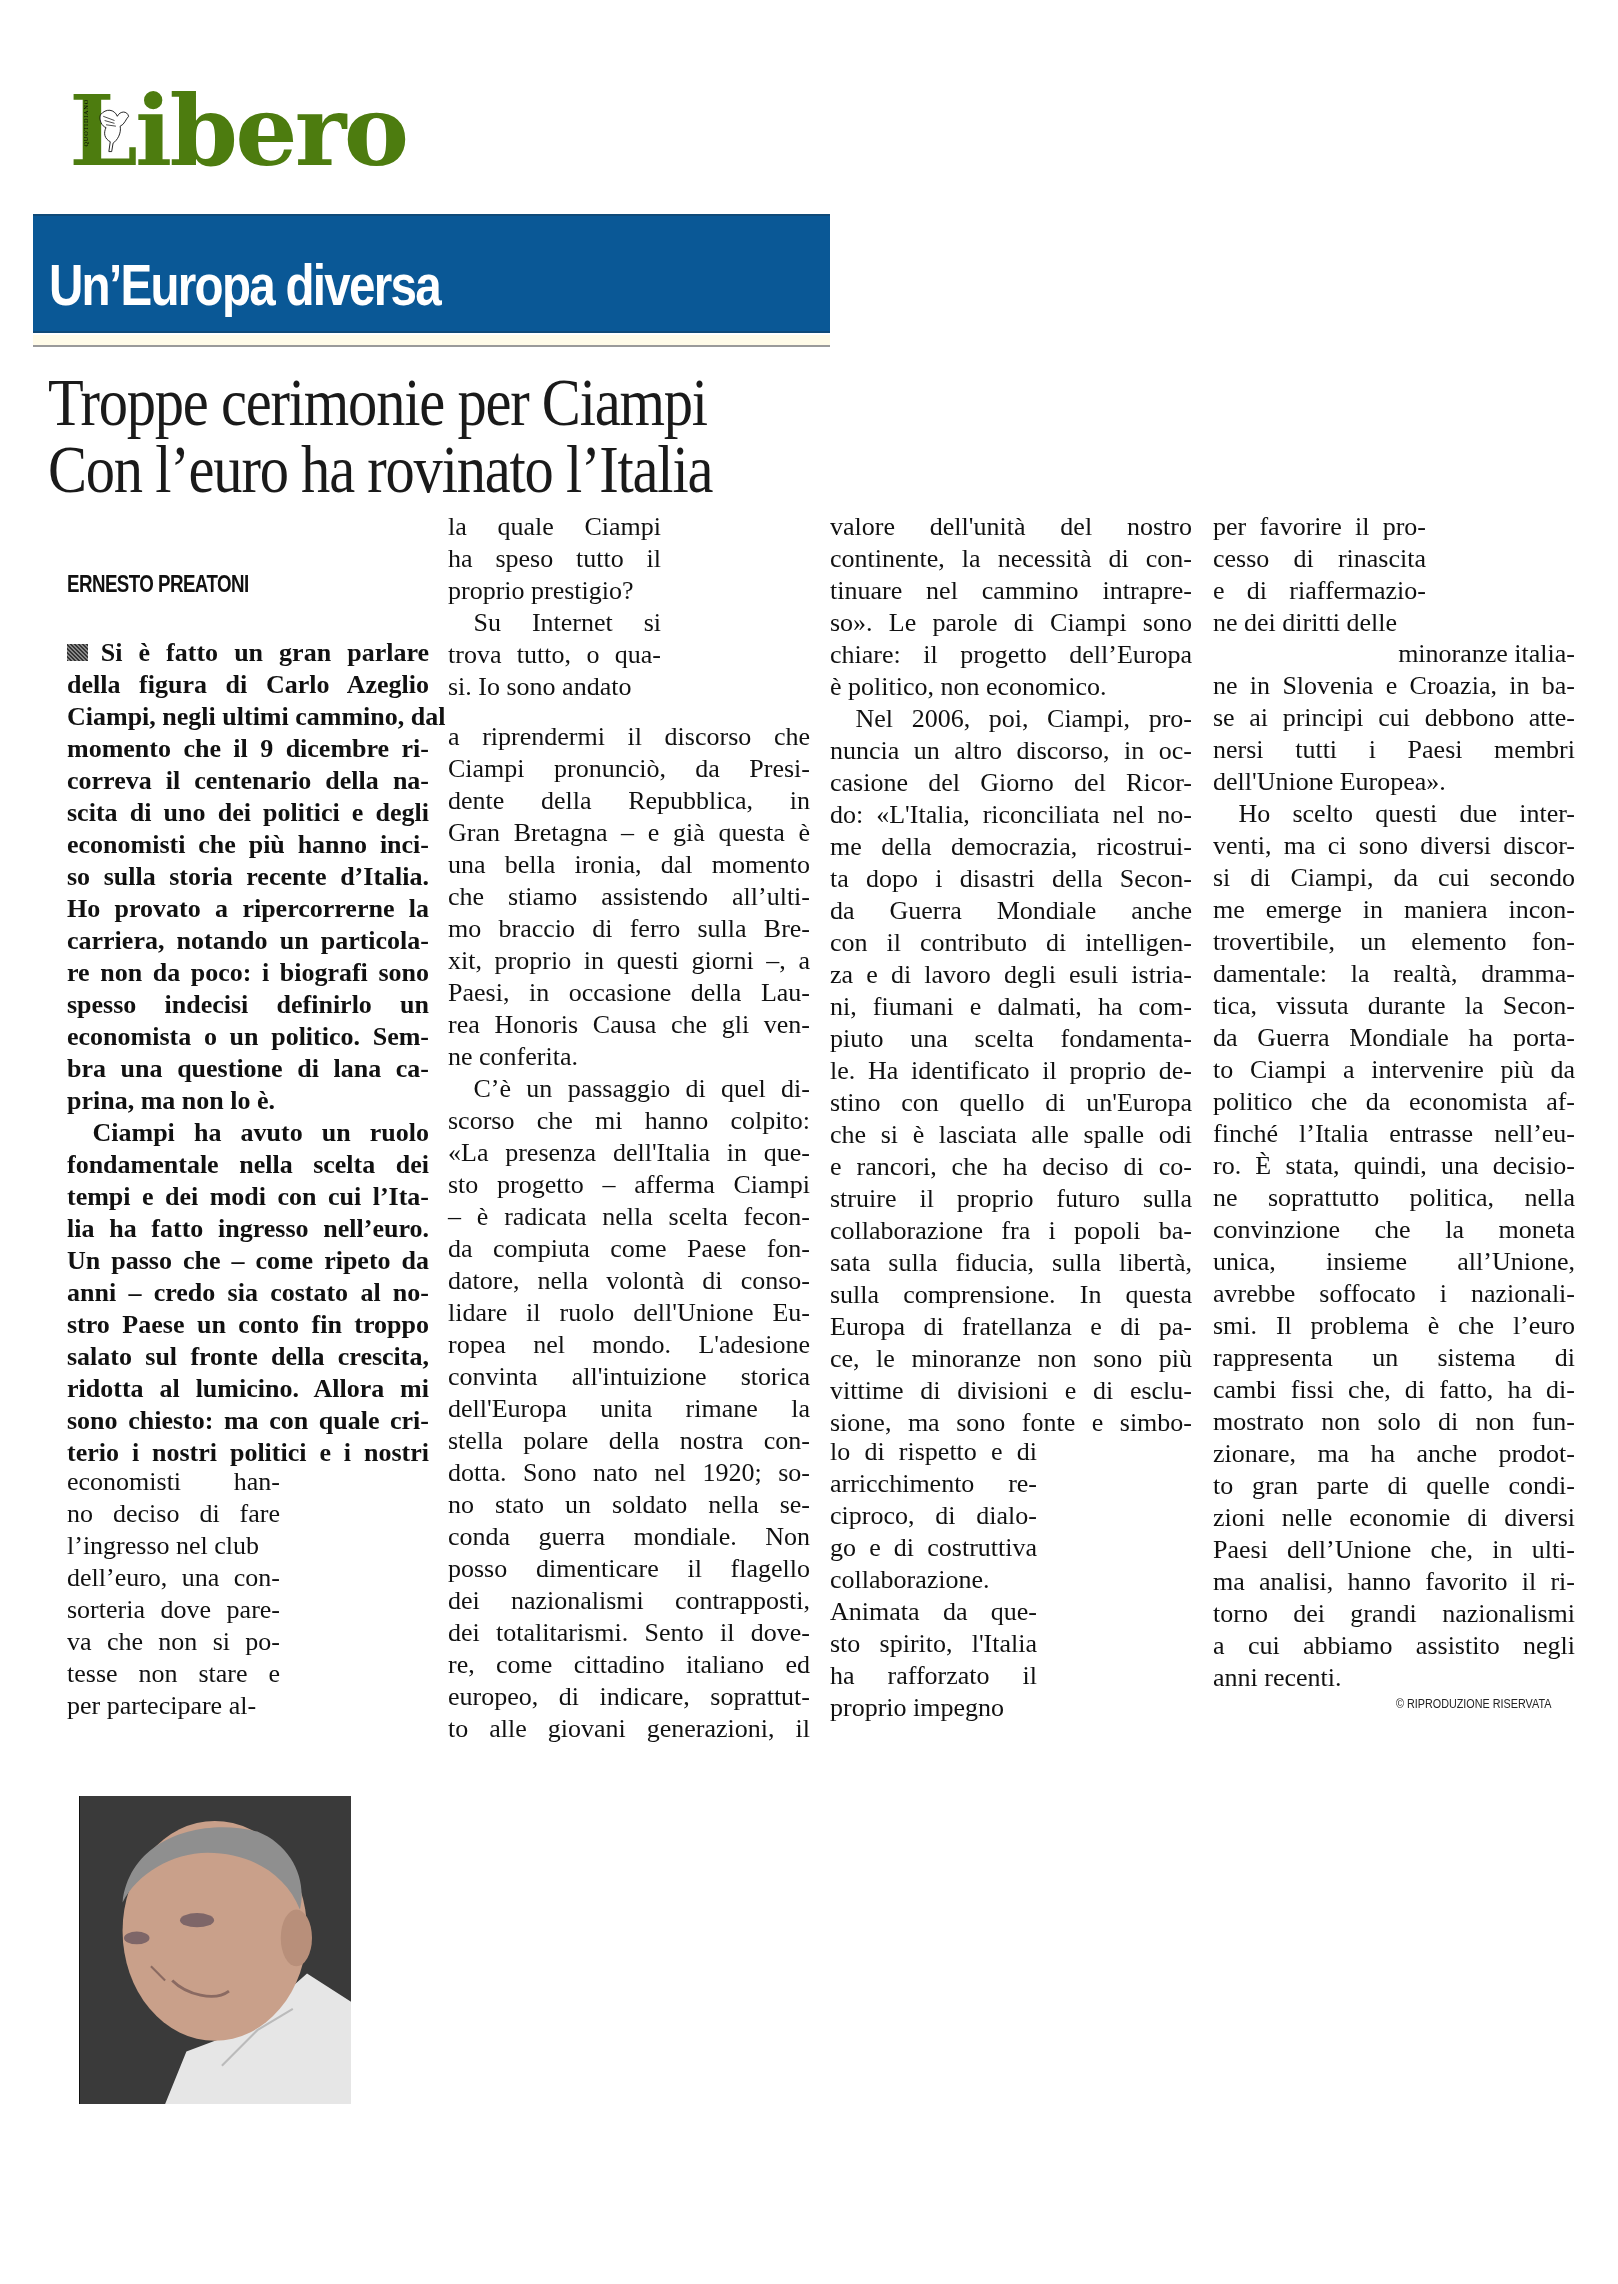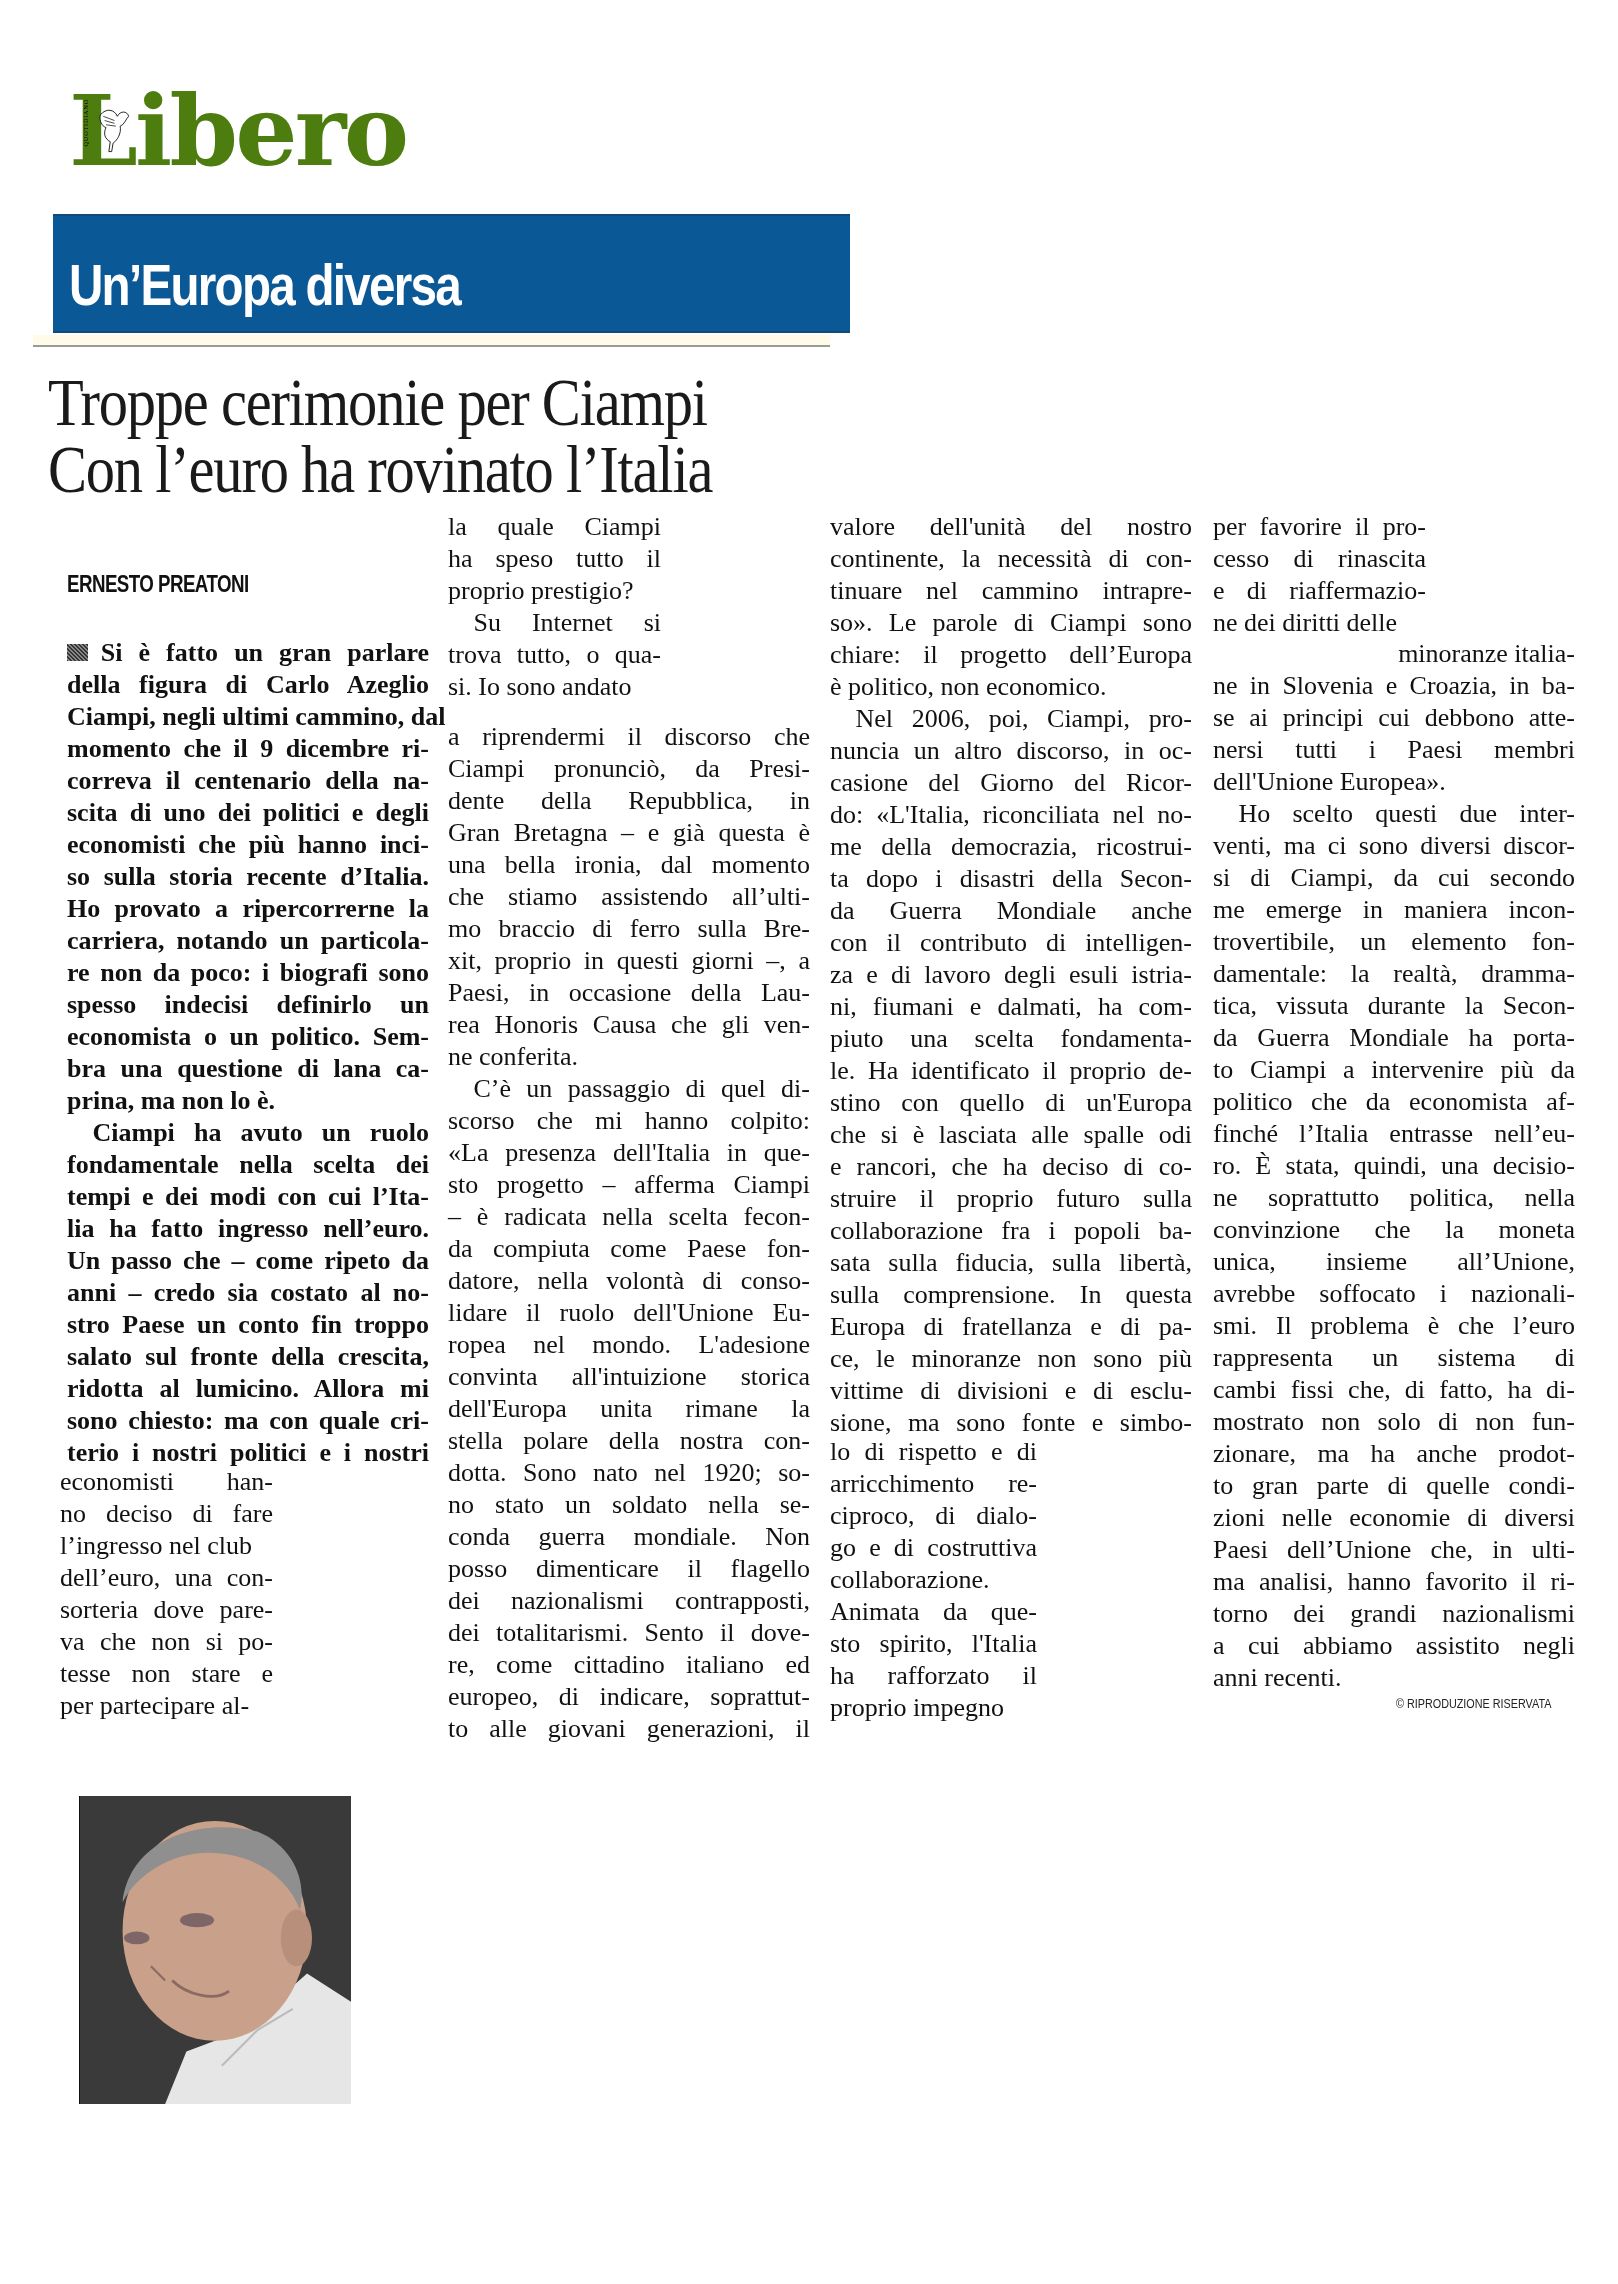--- a/index.html
+++ b/index.html
@@ -6,21 +6,21 @@
   body { width: 1618px; height: 2284px; position: relative; overflow: hidden; color: #111; }
   .abs { position: absolute; }
 
   
   .logo { left: 69px; top: 85px; height: 85px; display: flex; align-items: flex-end; }
   .logo-word { font-family: "DejaVu Serif", "Liberation Serif", serif; font-weight: bold; font-size: 98px; line-height: 78px; letter-spacing: -2.8px; color: #4d7c0f; }
   .logo-tag { position: absolute; left: 12.8px; top: 14px; writing-mode: vertical-rl; transform: rotate(180deg); font-family: "Liberation Serif", serif; font-size: 6.4px; letter-spacing: 0.7px; color: #000; z-index: 2; }
   .logo-emblem { position: absolute; left: 27px; top: 20px; width: 37px; height: 48px; z-index: 2; }
 
   
-  .banner { left: 33px; top: 214px; width: 797px; height: 119px; background: #0a5896; border-top: 2.1px solid #0f4a78; border-bottom: 2.1px solid #0f4a78; box-sizing: border-box; margin-left: 20px; }
+  .banner { left: 33px; top: 214px; width: 797px; height: 119px; background: #0a5896; border-top: 2.1px solid #0f4a78; border-bottom: 2.1px solid #0f4a78; box-sizing: border-box; }
   .banner-title { position: absolute; left: 15.6px; top: 40px; font-family: "Liberation Sans", sans-serif; font-weight: bold; font-size: 58px; line-height: 58px; color: #ffffff; letter-spacing: -2.1px; transform: scaleX(0.82); transform-origin: left center; white-space: nowrap; }
   .banner-sub { left: 33px; top: 335px; width: 797px; height: 10px; background: #fffbe8; }
   .banner-rule { left: 33px; top: 345px; width: 797px; height: 2.1px; background: #9a9a9a; }
 
   
   .headline { left: 48px; top: 369px; font-family: "Liberation Serif", serif; font-size: 68px; line-height: 67px; color: #1a1a1a; transform: scaleX(0.86); transform-origin: left top; white-space: nowrap; letter-spacing: -1.4px; }
 
   
   .byline { left: 67px; top: 571px; font-family: "Liberation Sans", sans-serif; font-weight: bold; font-size: 24px; line-height: 25.5px; letter-spacing: -0.7px; transform: scaleX(0.78); transform-origin: left top; white-space: nowrap; color: #111; }
 
@@ -86,21 +86,21 @@
     <span class="line">tempi e dei modi con cui l’Ita-</span>
     <span class="line">lia ha fatto ingresso nell’euro.</span>
     <span class="line">Un passo che – come ripeto da</span>
     <span class="line">anni – credo sia costato al no-</span>
     <span class="line">stro Paese un conto fin troppo</span>
     <span class="line">salato sul fronte della crescita,</span>
     <span class="line">ridotta al lumicino. Allora mi</span>
     <span class="line">sono chiesto: ma con quale cri-</span>
     <span class="line">terio i nostri politici e i nostri</span>
   </div>
-<div class="abs col col-narrow" style="left:60px; top:1466px; width:213px;" id="col1-narrow">
+<div class="abs col col-narrow" style="left:67px; top:1466px; width:213px;" id="col1-narrow">
     <span class="line">economisti han-</span>
     <span class="line">no deciso di fare</span>
     <span class="line last">l’ingresso nel club</span>
     <span class="line">dell’euro, una con-</span>
     <span class="line">sorteria dove pare-</span>
     <span class="line">va che non si po-</span>
     <span class="line">tesse non stare e</span>
     <span class="line last">per partecipare al-</span>
   </div>
 

